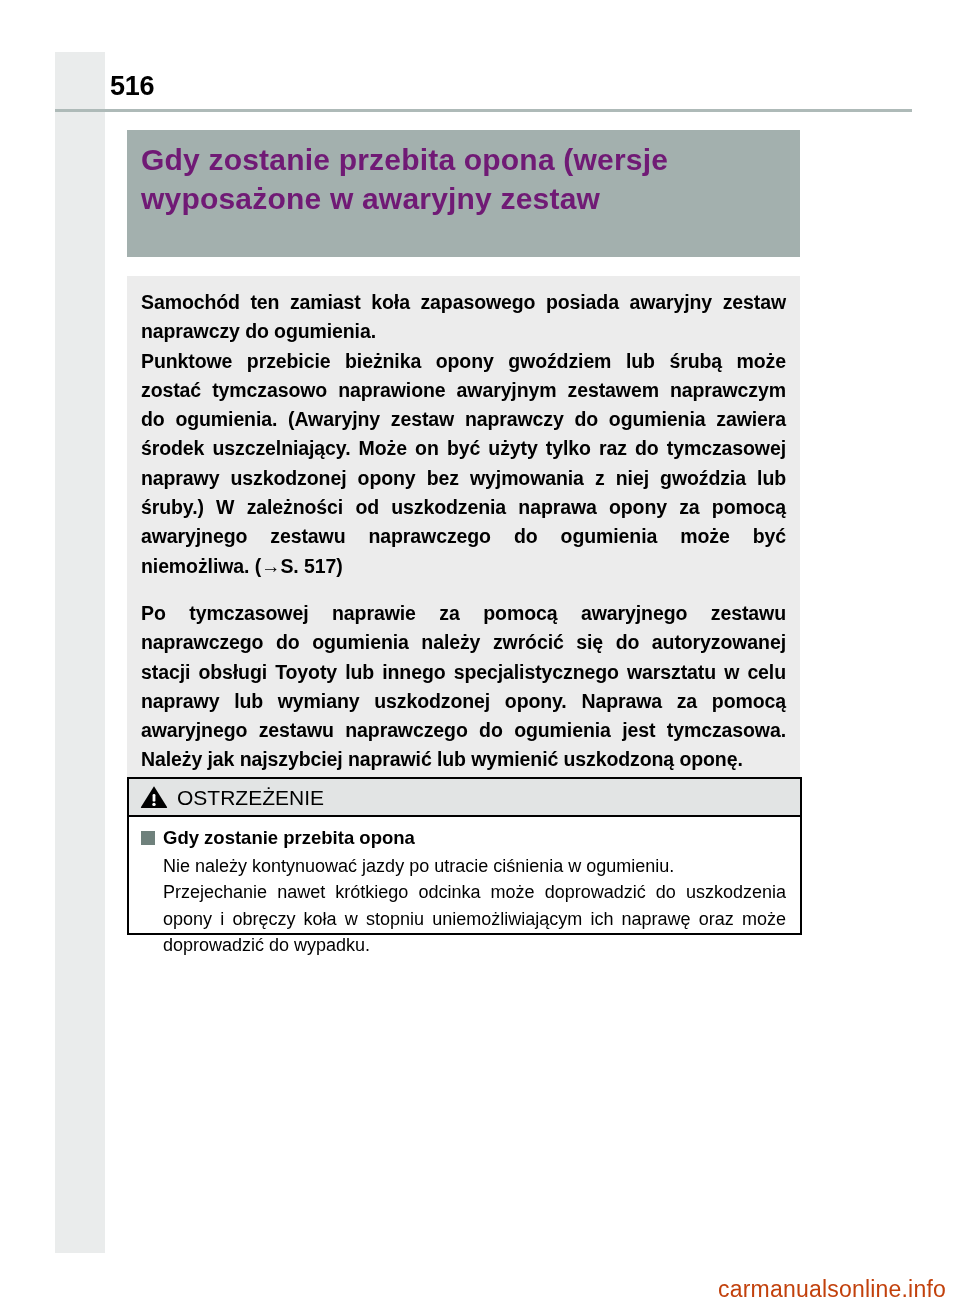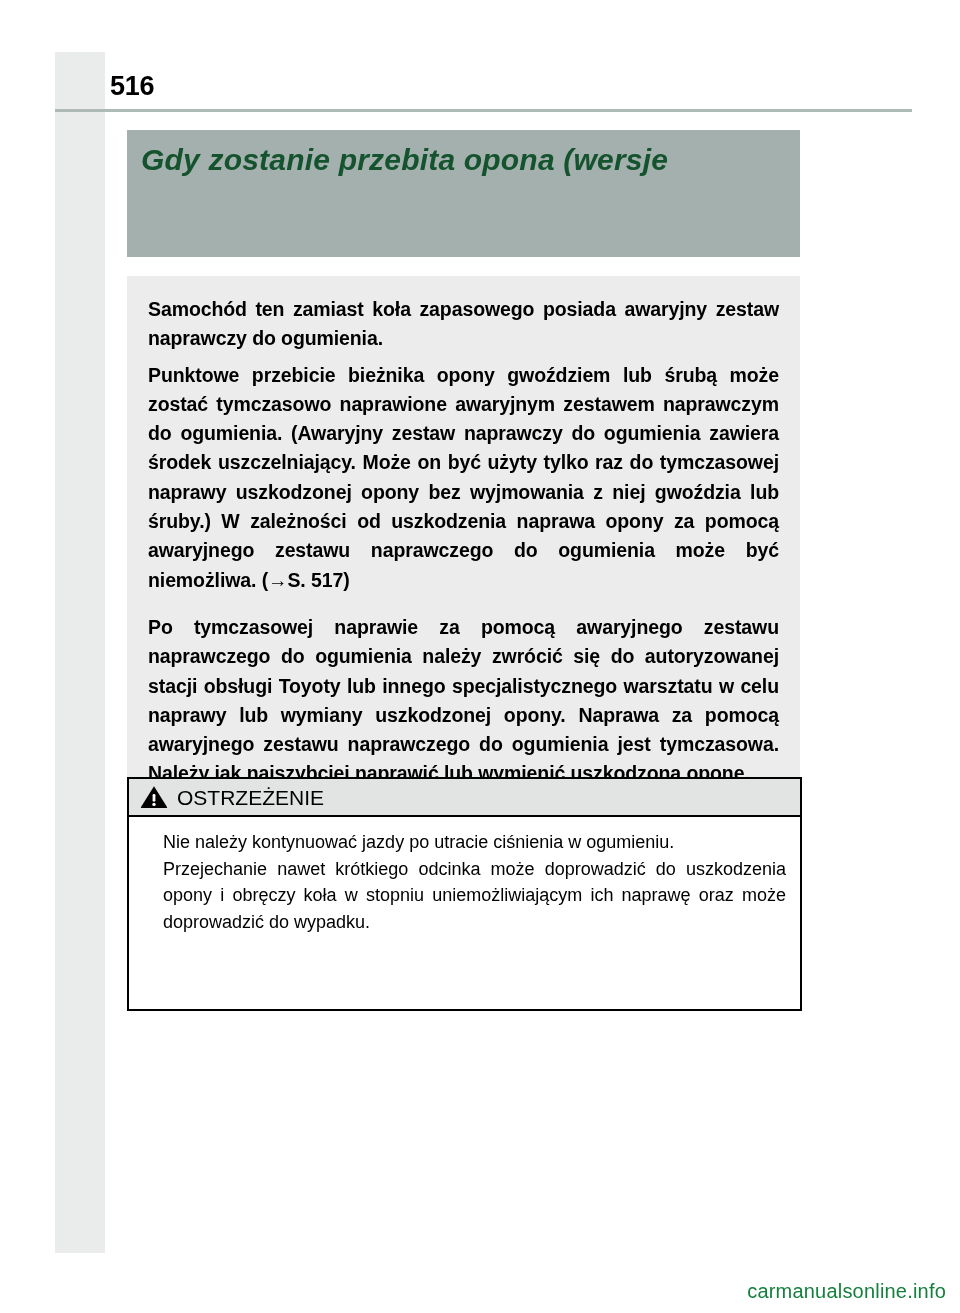--- a/index.html
+++ b/index.html
@@ -61,60 +61,59 @@
     position: absolute;
     left: 127px;
     top: 130px;
     width: 673px;
     height: 127px;
     background: #a3b0ae;
     box-sizing: border-box;
     padding: 10px 0 0 14px;
   }
   .section-banner .line {
-    color: #14532d;
+    color: #701a75;
     font-size: 30px;
     font-weight: bold;
     line-height: 39px;
     letter-spacing: 0.2px;
     font-stretch: condensed;
     white-space: pre;
-    font-style: italic;
   }
 
   
   .intro-block {
     position: absolute;
     left: 127px;
     top: 276px;
     width: 673px;
     background: #ececec;
     box-sizing: border-box;
     padding: 12px 14px 16px 14px;
   }
   .intro-block p {
-    margin: 7px;
+    margin: 0;
     font-size: 19.5px;
     font-weight: bold;
     line-height: 29.3px;
     text-align: justify;
     text-justify: inter-word;
     letter-spacing: -0.1px;
   }
   .intro-block p.gap {
     margin-top: 18px;
   }
 
   
   .warning-box {
     position: absolute;
     left: 127px;
     top: 777px;
     width: 675px;
-    height: 234px;
+    height: 158px;
     border: 2px solid #000000;
     box-sizing: border-box;
     background: #ffffff;
   }
   .warning-head {
     height: 38px;
     background: #e2e4e4;
     border-bottom: 2px solid #000000;
     display: flex;
     align-items: center;
@@ -158,53 +157,58 @@
     line-height: 26.5px;
     text-align: justify;
     text-justify: inter-word;
   }
 
   
   .watermark {
     position: absolute;
     right: 14px;
     bottom: 10px;
-    font-size: 20px;
-    color: #15803d;
+    font-size: 23px;
+    color: #c2410c;
     letter-spacing: 0.2px;
   }
 </style>
 </head>
 <body>
 
 <div class="side-tab"></div>
 
 <div class="page-header">
   <span class="page-number">516</span>
 </div>
 <div class="header-rule"></div>
 
 <div class="section-banner">
   <div class="line">Gdy zostanie przebita opona (wersje</div>
+  <div class="line">wyposażone w awaryjny zestaw</div>
 </div>
 
 <div class="intro-block">
   <p>Samochód ten zamiast koła zapasowego posiada awaryjny zestaw naprawczy do ogumienia.</p>
   <p>Punktowe przebicie bieżnika opony gwoździem lub śrubą może zostać tymczasowo naprawione awaryjnym zestawem naprawczym do ogumienia. (Awaryjny zestaw naprawczy do ogumienia zawiera środek uszczelniający. Może on być użyty tylko raz do tymczasowej naprawy uszkodzonej opony bez wyjmowania z niej gwoździa lub śruby.) W zależności od uszkodzenia naprawa opony za pomocą awaryjnego zestawu naprawczego do ogumienia może być niemożliwa. (→S. 517)</p>
   <p class="gap">Po tymczasowej naprawie za pomocą awaryjnego zestawu naprawczego do ogumienia należy zwrócić się do autoryzowanej stacji obsługi Toyoty lub innego specjalistycznego warsztatu w celu naprawy lub wymiany uszkodzonej opony. Naprawa za pomocą awaryjnego zestawu naprawczego do ogumienia jest tymczasowa. Należy jak najszybciej naprawić lub wymienić uszkodzoną oponę.</p>
 </div>
 
 <div class="warning-box">
   <div class="warning-head">
     <svg class="warn-triangle" viewBox="0 0 28 24">
       <path d="M14 1.2 L27 22 Q27.6 23 26.4 23 L1.6 23 Q0.4 23 1 22 Z" fill="#000000"></path>
       <rect x="12.6" y="9" width="2.8" height="7.6" rx="1.2" fill="#ffffff"></rect>
       <circle cx="14" cy="19.4" r="1.7" fill="#ffffff"></circle>
     </svg>
     <span class="warning-head-label">OSTRZEŻENIE</span>
   </div>
   <div class="warning-body">
+    <div class="warn-subhead">
+      <span class="warn-bullet"></span>
+      <span class="warn-subhead-label">Gdy zostanie przebita opona</span>
+    </div>
     <p class="warn-text" style="text-align:left;">Nie należy kontynuować jazdy po utracie ciśnienia w ogumieniu.</p>
     <p class="warn-text">Przejechanie nawet krótkiego odcinka może doprowadzić do uszkodzenia opony i obręczy koła w stopniu uniemożliwiającym ich naprawę oraz może doprowadzić do wypadku.</p>
   </div>
 </div>
 
 <div class="watermark">carmanualsonline.info</div>
 
 </body></html>

